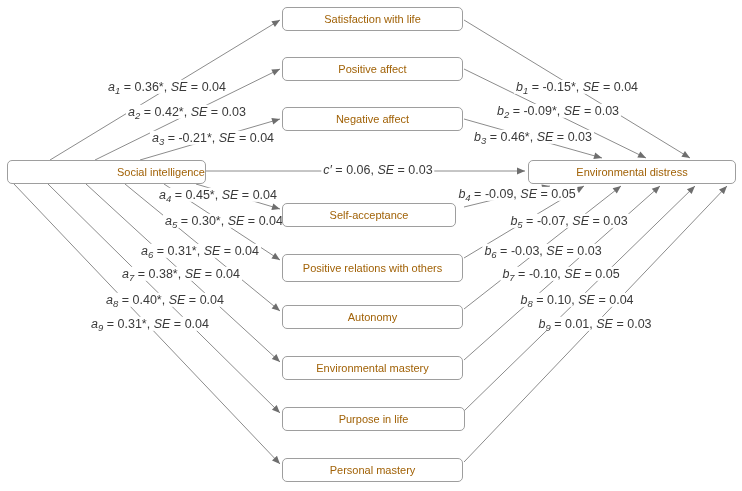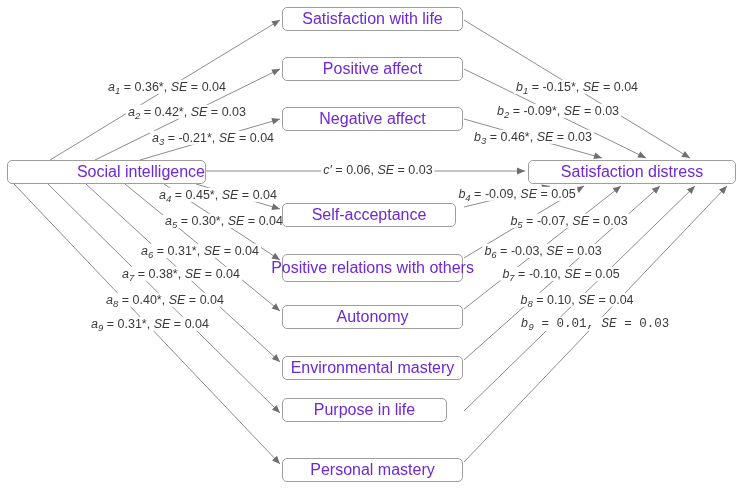--- a/index.html
+++ b/index.html
@@ -18,22 +18,22 @@
   }
   .node {
     position: absolute;
     box-sizing: border-box;
     background: #ffffff;
     border: 1px solid #9e9e9e;
     border-radius: 5px;
     display: flex;
     align-items: center;
     justify-content: center;
-    font-size: 16px;
-    color: #6d28d9;
+    font-size: 11px;
+    color: #a16207;
     white-space: nowrap;
     z-index: 3;
   }
   .plabel {
     position: absolute;
     transform: translate(-50%, -50%);
     font-size: 12.5px;
     line-height: 1.15;
     color: #3a3a3a;
     white-space: nowrap;
@@ -80,21 +80,21 @@
         <line x1="464" y1="462" x2="727" y2="186" stroke="#8c8c8c" stroke-width="1" marker-end="url(#ah)"></line>
         <line x1="206" y1="171" x2="525" y2="171" stroke="#8c8c8c" stroke-width="1" marker-end="url(#ah)"></line>
       </g>
   </svg>
 
   <div class="node" id="predictor-node" style="left:7px; top:160px; width:199px; height:24px;justify-content:flex-end;">
     <span>Social intelligence</span>
   </div>
 
   <div class="node" id="outcome-node" style="left:528px; top:160px; width:208px; height:24px;">
-    <span>Satisfaction distress</span>
+    <span>Environmental distress</span>
   </div>
 
   <div id="generated">
       <div class="node" style="left: 282px; top: 7px; width: 181px; height: 24px;">
         <span>Satisfaction with life</span>
       </div>
       <div class="node" style="left: 282px; top: 57px; width: 181px; height: 24px;">
         <span>Positive affect</span>
       </div>
       <div class="node" style="left: 282px; top: 107px; width: 181px; height: 24px;">
@@ -105,21 +105,21 @@
       </div>
       <div class="node" style="left: 282px; top: 254px; width: 181px; height: 28px;">
         <span>Positive relations with others</span>
       </div>
       <div class="node" style="left: 282px; top: 305px; width: 181px; height: 24px;">
         <span>Autonomy</span>
       </div>
       <div class="node" style="left: 282px; top: 356px; width: 181px; height: 24px;">
         <span>Environmental mastery</span>
       </div>
-      <div class="node" style="left: 282px; top: 398px; width: 165px; height: 24px;">
+      <div class="node" style="left: 282px; top: 407px; width: 183px; height: 24px;">
         <span>Purpose in life</span>
       </div>
       <div class="node" style="left: 282px; top: 458px; width: 181px; height: 24px;">
         <span>Personal mastery</span>
       </div>
       <div class="plabel" style="left: 167px; top: 87px;"><i>a</i><sub>1</sub> <span>= 0.36*,</span> <i>SE</i> <span>= 0.04</span></div>
       <div class="plabel" style="left: 187px; top: 112px;"><i>a</i><sub>2</sub> <span>= 0.42*,</span> <i>SE</i> <span>= 0.03</span></div>
       <div class="plabel" style="left: 213px; top: 138px;"><i>a</i><sub>3</sub> <span>= -0.21*,</span> <i>SE</i> <span>= 0.04</span></div>
       <div class="plabel" style="left: 218px; top: 195px;"><i>a</i><sub>4</sub> <span>= 0.45*,</span> <i>SE</i> <span>= 0.04</span></div>
       <div class="plabel" style="left: 224px; top: 221px;"><i>a</i><sub>5</sub> <span>= 0.30*,</span> <i>SE</i> <span>= 0.04</span></div>
@@ -128,17 +128,17 @@
       <div class="plabel" style="left: 165px; top: 300px;"><i>a</i><sub>8</sub> <span>= 0.40*,</span> <i>SE</i> <span>= 0.04</span></div>
       <div class="plabel" style="left: 150px; top: 324px;"><i>a</i><sub>9</sub> <span>= 0.31*,</span> <i>SE</i> <span>= 0.04</span></div>
       <div class="plabel" style="left: 577px; top: 87px;"><i>b</i><sub>1</sub> <span>= -0.15*,</span> <i>SE</i> <span>= 0.04</span></div>
       <div class="plabel" style="left: 558px; top: 111px;"><i>b</i><sub>2</sub> <span>= -0.09*,</span> <i>SE</i> <span>= 0.03</span></div>
       <div class="plabel" style="left: 533px; top: 137px;"><i>b</i><sub>3</sub> <span>= 0.46*,</span> <i>SE</i> <span>= 0.03</span></div>
       <div class="plabel" style="left: 517px; top: 194px;"><i>b</i><sub>4</sub> <span>= -0.09,</span> <i>SE</i> <span>= 0.05</span></div>
       <div class="plabel" style="left: 525px; top: 221px; margin-left: 44px;"><i>b</i><sub>5</sub> <span>= -0.07,</span> <i>SE</i> <span>= 0.03</span></div>
       <div class="plabel" style="left: 543px; top: 251px;"><i>b</i><sub>6</sub> <span>= -0.03,</span> <i>SE</i> <span>= 0.03</span></div>
       <div class="plabel" style="left: 561px; top: 274px;"><i>b</i><sub>7</sub> <span>= -0.10,</span> <i>SE</i> <span>= 0.05</span></div>
       <div class="plabel" style="left: 577px; top: 300px;"><i>b</i><sub>8</sub> <span>= 0.10,</span> <i>SE</i> <span>= 0.04</span></div>
-      <div class="plabel" style="left: 595px; top: 324px; font-family: Liberation Mono, monospace;"><i>b</i><sub>9</sub> <span>= 0.01,</span> <i>SE</i> <span>= 0.03</span></div>
+      <div class="plabel" style="left: 595px; top: 324px;"><i>b</i><sub>9</sub> <span>= 0.01,</span> <i>SE</i> <span>= 0.03</span></div>
       <div class="plabel" style="left: 378px; top: 170px;"><i>c′</i> <span>= 0.06,</span> <i>SE</i> <span>= 0.03</span></div>
     </div>
 
 </div>
 
 </body></html>

